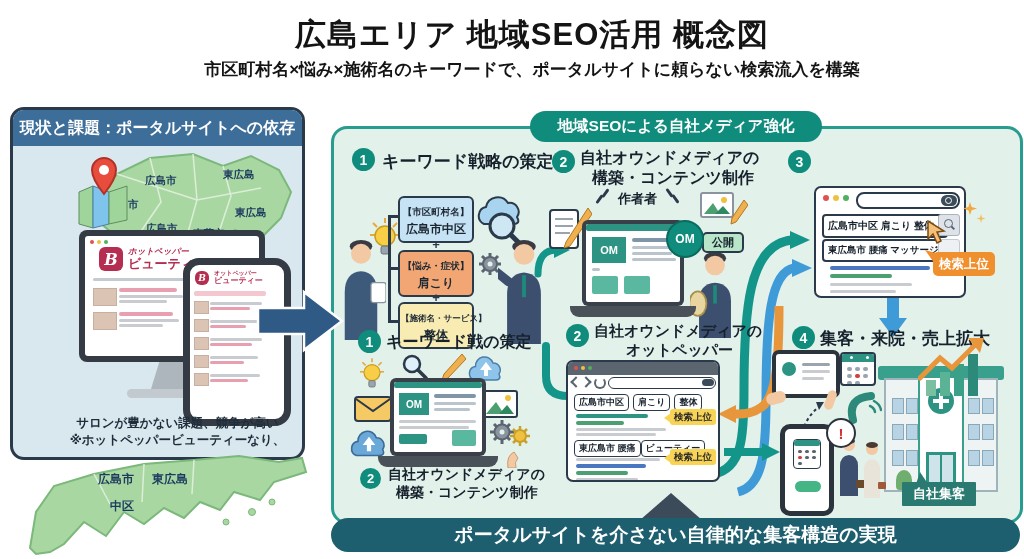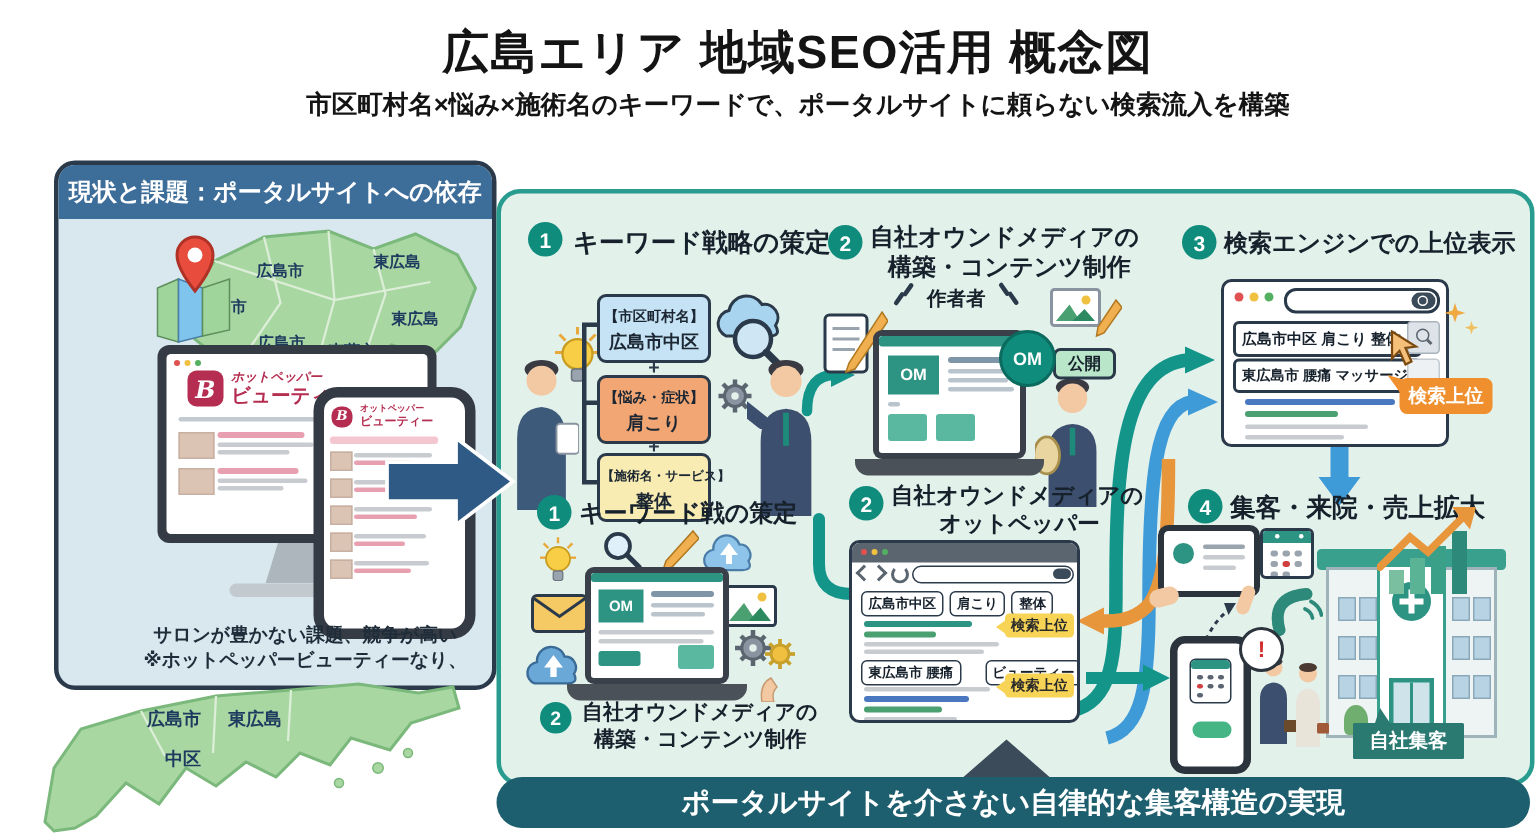--- a/index.html
+++ b/index.html
@@ -4,21 +4,21 @@
 <style>
   html,body{margin:0;padding:0;}
   body{font-family:"Liberation Sans","DejaVu Sans",sans-serif;background:#ffffff;}
   #stage{position:relative;width:1024px;height:559px;background:#ffffff;overflow:hidden;}
   .abs{position:absolute;}
   .tc{text-align:center;padding-left:40px;}
   
   .title{left:0;right:0;top:14px;font-size:31px;font-weight:900;color:#141414;letter-spacing:1px;}
   .subtitle{left:0;right:0;top:58px;font-size:17px;font-weight:800;color:#141414;}
   
-  .lpanel{left:36px;top:107px;width:289px;height:347px;background:#d9e7ef;border:3px solid #2b3a4a;border-radius:14px;overflow:hidden;}
+  .lpanel{left:10px;top:107px;width:289px;height:347px;background:#d9e7ef;border:3px solid #2b3a4a;border-radius:14px;overflow:hidden;}
   .lp-header{left:0;top:0;right:0;height:36px;background:#3d6d99;color:#fff;font-size:16px;font-weight:800;display:flex;align-items:center;justify-content:center;border-radius:9px 9px 0 0;}
   .map-label{font-size:10.5px;font-weight:800;color:#1d3a5f;white-space:nowrap;}
   .map-label2{font-size:12px;font-weight:800;color:#1d3a5f;white-space:nowrap;}
   
   .monitor{left:66px;top:120px;width:186px;height:132px;background:#353b44;border-radius:8px;padding:6px;box-sizing:border-box;z-index:2;}
   .mon-screen{position:relative;width:100%;height:100%;background:#fff;border-radius:3px;overflow:hidden;}
   .dot{position:absolute;width:4px;height:4px;border-radius:50%;}
   .hp-logo{position:absolute;display:flex;align-items:center;gap:5px;}
   .hp-b{background:#b52d50;color:#fff;border-radius:6px;display:flex;align-items:center;justify-content:center;font-family:"DejaVu Serif",serif;font-style:italic;font-weight:700;}
   .hp-t1{font-size:8.5px;font-weight:800;color:#b52d50;line-height:1.1;}
@@ -166,20 +166,21 @@
   </svg>
   <div class="abs map-label2" style="left:98px;top:471px;">広島市</div>
   <div class="abs map-label2" style="left:152px;top:471px;">東広島</div>
   <div class="abs map-label2" style="left:110px;top:498px;">中区</div>
 
   <svg class="abs" style="left:256px;top:289px;z-index:5;" width="88" height="64" viewBox="0 0 88 64">
     <polygon points="2,19 48,19 48,3 86,32 48,61 48,45 2,45" fill="#2e5a85" stroke="#ffffff" stroke-width="2.5"></polygon>
   </svg>
 
   <div class="abs rpanel"></div>
+  <div class="abs rp-pill">地域SEOによる自社メディア強化</div>
 
   <svg class="abs" style="left:0;top:0;z-index:1;pointer-events:none;" width="1024" height="559" viewBox="0 0 1024 559">
 
     <path d="M538,274 C538,256 546,250 556,250" fill="none" stroke="#14958a" stroke-width="7" stroke-linecap="round"></path>
     <polygon points="554,242 570,250 554,258" fill="#14958a"></polygon>
 
     <path d="M546,346 L546,376 Q546,396 568,396" fill="none" stroke="#14958a" stroke-width="8" stroke-linecap="round"></path>
 
     <path d="M714,474 C742,468 744,438 744,390 C744,312 748,244 792,240" fill="none" stroke="#14958a" stroke-width="9"></path>
     <polygon points="790,231 810,240 790,249" fill="#14958a"></polygon>
@@ -310,21 +311,20 @@
   <div class="abs pill-pub" style="left:702px;top:232px;">公開</div>
   <svg class="abs" style="left:690px;top:252px;z-index:2;" width="50" height="86" viewBox="0 0 40 70">
     <ellipse cx="20" cy="5" rx="9" ry="5" fill="#3a3a42"></ellipse>
     <circle cx="20" cy="11" r="8" fill="#f2c9a2"></circle>
     <path d="M7,70 L7,40 Q7,26 20,25 Q33,26 33,40 L33,70 Z" fill="#3d4f6e"></path>
     <line x1="20" y1="27" x2="20" y2="42" stroke="#1d8a7a" stroke-width="3"></line>
     <ellipse cx="6" cy="42" rx="7" ry="10" fill="#e8d5a0" stroke="#a8904c" stroke-width="1.5"></ellipse>
   </svg>
 
   <div class="abs badge-num" style="left:788px;top:150px;">3</div>
-  <div class="abs step-title" style="left:816px;top:152px;font-size:16px;">検索エンジンでの上位表示</div>
 
   <div class="abs browser" style="left:814px;top:186px;width:152px;height:112px;">
     <span class="dot" style="left:7px;top:7px;width:6px;height:6px;background:#e05252;"></span>
     <span class="dot" style="left:17px;top:7px;width:6px;height:6px;background:#f0c040;"></span>
     <span class="dot" style="left:27px;top:7px;width:6px;height:6px;background:#52b060;"></span>
     <div class="abs" style="left:40px;top:4px;width:100px;height:13px;border:2px solid #2b3a4a;border-radius:8px;background:#fff;">
       <div class="abs" style="right:1px;top:1px;width:16px;height:11px;background:#3b4b59;border-radius:6px;">
         <div class="abs" style="left:4px;top:2px;width:5px;height:5px;border:1.5px solid #fff;border-radius:50%;"></div>
       </div>
     </div>
@@ -548,21 +548,21 @@
       <span class="tagpill">広島市中区</span>
       <span class="tagpill">肩こり</span>
       <span class="tagpill">整体</span>
     </div>
     <div class="bar" style="left:8px;top:52px;width:72px;height:4px;background:#2d9483;"></div>
     <div class="bar" style="left:8px;top:59px;width:48px;height:4px;background:#4aa070;"></div>
     <div class="bar" style="left:8px;top:66px;width:90px;height:2.5px;background:#c8ccd0;"></div>
     <div class="bar" style="left:8px;top:71px;width:80px;height:2.5px;background:#c8ccd0;"></div>
     <div class="rank-yellow" style="left:102px;top:47px;width:46px;height:16px;">検索上位</div>
     <div class="abs" style="left:96px;top:51px;width:0;height:0;border-top:5px solid transparent;border-bottom:5px solid transparent;border-right:7px solid #f8d456;"></div>
-    <div class="abs" style="left:6px;top:78px;display:flex;gap:16px;">
+    <div class="abs" style="left:6px;top:78px;display:flex;gap:0;">
       <span class="tagpill">東広島市 腰痛</span>
       <span class="tagpill">ビューティー</span>
     </div>
     <div class="bar" style="left:8px;top:96px;width:84px;height:2.5px;background:#c8ccd0;"></div>
     <div class="bar" style="left:8px;top:102px;width:70px;height:4px;background:#4a78c0;"></div>
     <div class="bar" style="left:8px;top:109px;width:52px;height:4px;background:#4aa070;"></div>
     <div class="bar" style="left:8px;top:116px;width:62px;height:2.5px;background:#c8ccd0;"></div>
     <div class="rank-yellow" style="left:102px;top:87px;width:46px;height:16px;">検索上位</div>
     <div class="abs" style="left:96px;top:91px;width:0;height:0;border-top:5px solid transparent;border-bottom:5px solid transparent;border-right:7px solid #f8d456;"></div>
   </div>

